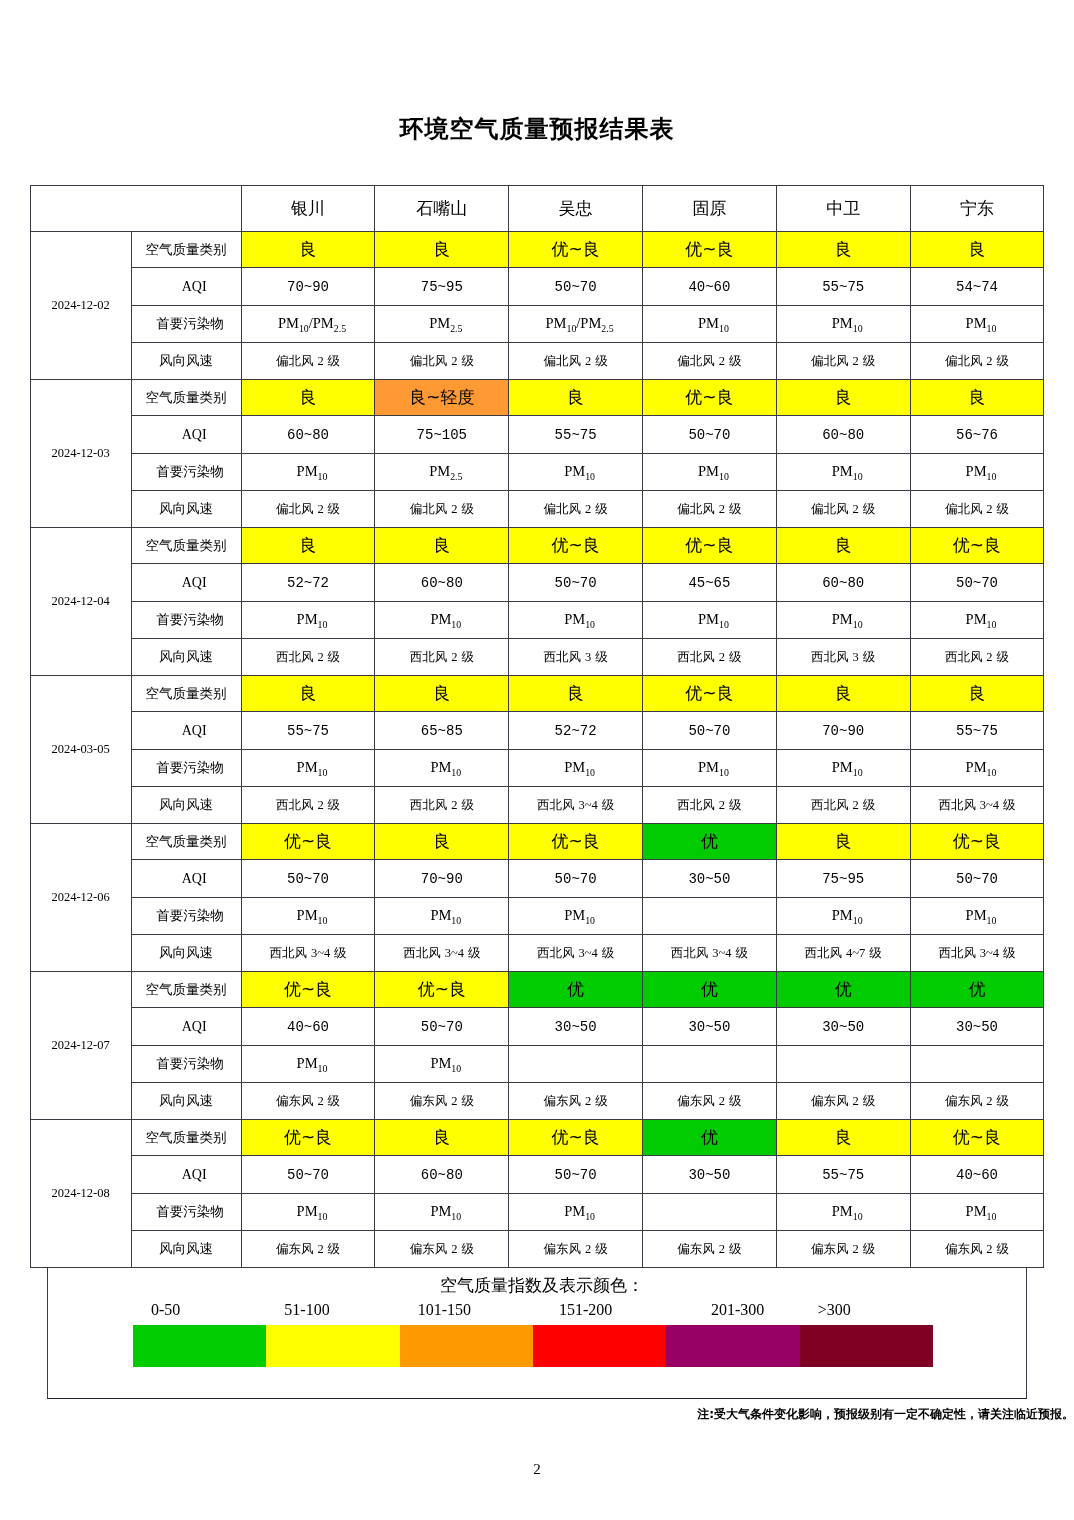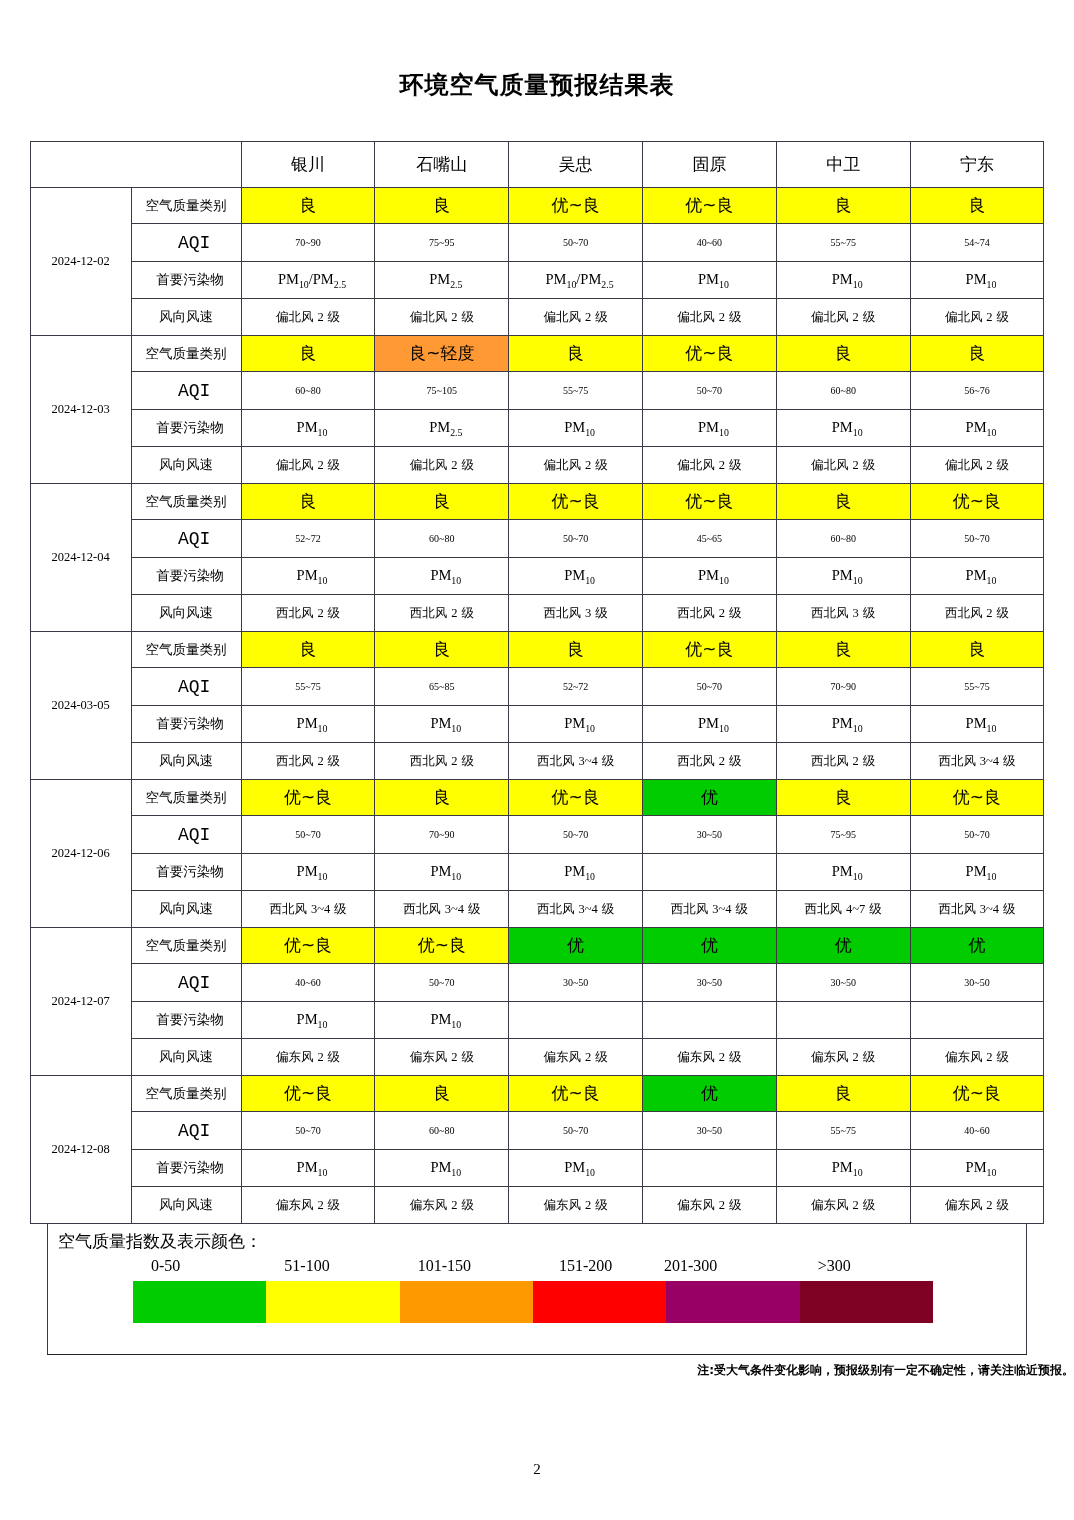--- a/index.html
+++ b/index.html
@@ -20,21 +20,21 @@
     height: 1520px;
     position: relative;
     box-sizing: border-box;
   }
   .doc-title {
     text-align: center;
     font-family: "DejaVu Sans", "Liberation Sans", sans-serif;
     font-weight: bold;
     font-size: 24px;
     letter-spacing: 1px;
-    padding-top: 72px;
+    padding-top: 116px;
     line-height: 1.1;
   }
   table.forecast {
     border-collapse: collapse;
     table-layout: fixed;
     margin: 0 auto;
     margin-top: 43px;
     width: 1014px;
     border-top: 1.6px solid #20202a;
     border-bottom: 1.6px solid #20202a;
@@ -63,36 +63,36 @@
   }
   td.blank-corner {
     border-left: none;
     border-top: none;
   }
   td.metric-cell {
     font-family: "DejaVu Sans", "Liberation Sans", sans-serif;
     font-size: 13.5px;
   }
   td.metric-cell.aqi-label {
-    font-family: Liberation Mono, monospace;
-    font-size: 18px;
+    font-family: Liberation Serif, serif;
+    font-size: 14px;
     padding-left: 16px;
   }
   tr.r-cat td { height: 35px; }
   tr.r-aqi td { height: 37px; }
   tr.r-pol td { height: 36px; padding-left: 8px; }
   tr.r-wind td { height: 36px; }
 
   td.cat-cell {
     font-family: "DejaVu Sans", "Liberation Sans", sans-serif;
     font-size: 17px;
   }
   td.aqi-cell {
-    font-family: Liberation Serif, serif;
-    font-size: 10px;
+    font-family: Liberation Mono, monospace;
+    font-size: 14px;
   }
   td.pol-cell {
     font-family: "Liberation Serif", serif;
     font-size: 14.5px;
   }
   td.pol-cell sub {
     font-size: 0.68em;
   }
   td.wind-cell {
     font-family: "DejaVu Sans", "Liberation Sans", sans-serif;
@@ -107,20 +107,21 @@
   
   .legend-box {
     width: 980px;
     margin: 0 auto;
     border-left: 1px solid #3a3a44;
     border-right: 1px solid #3a3a44;
     border-bottom: 1.6px solid #20202a;
     box-sizing: border-box;
     position: relative;
     height: 131px;
+    text-align: center;
   }
   .legend-title {
     font-family: "DejaVu Sans", "Liberation Sans", sans-serif;
     font-size: 17px;
     padding: 6px 0 0 10px;
   }
   .legend-labels {
     position: relative;
     height: 24px;
     margin-left: 85px;
@@ -447,21 +448,21 @@
       </tbody>
   </table>
 
   <div class="legend-box">
     <div class="legend-title">空气质量指数及表示颜色：</div>
     <div class="legend-labels" id="legend-labels">
         <span style="left:18px">0-50</span>
         <span style="left:151.33333333333334px">51-100</span>
         <span style="left:284.6666666666667px">101-150</span>
         <span style="left:426px">151-200</span>
-        <span style="left:531px">201-300</span>
+        <span style="left:578px">201-300</span>
         <span style="left:684.6666666666666px">&gt;300</span>
       </div>
     <div class="legend-bar" id="legend-bar">
         <div style="background:#00CC00"></div>
         <div style="background:#FFFF00"></div>
         <div style="background:#FF9900"></div>
         <div style="background:#FF0000"></div>
         <div style="background:#990066"></div>
         <div style="background:#7E0023"></div>
       </div>

